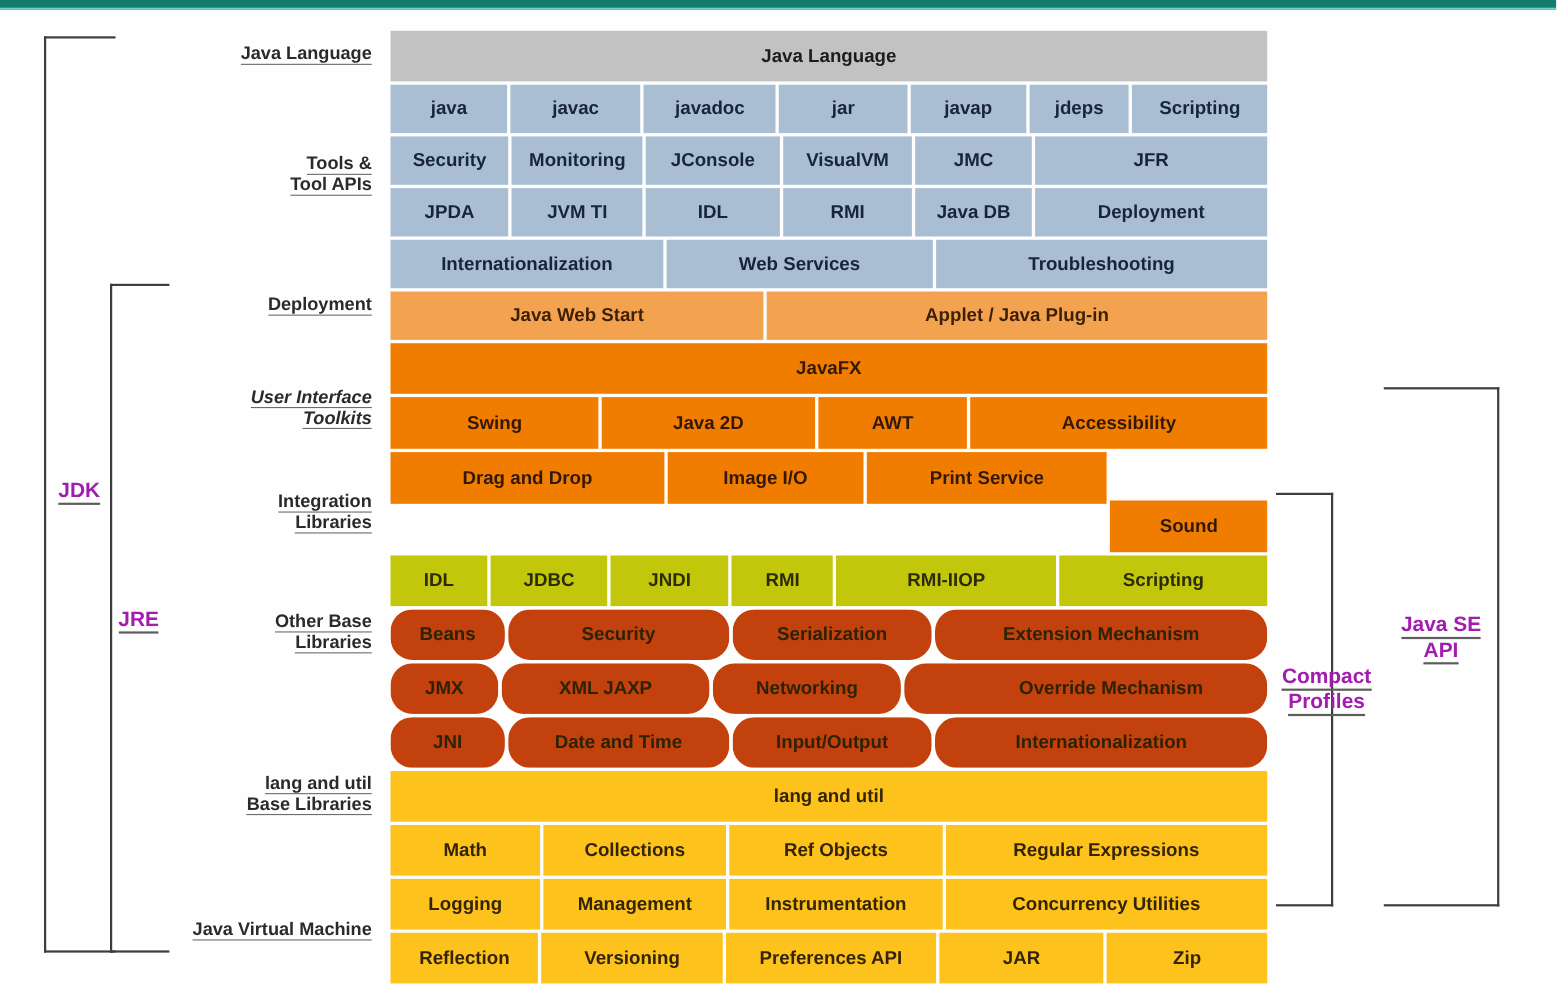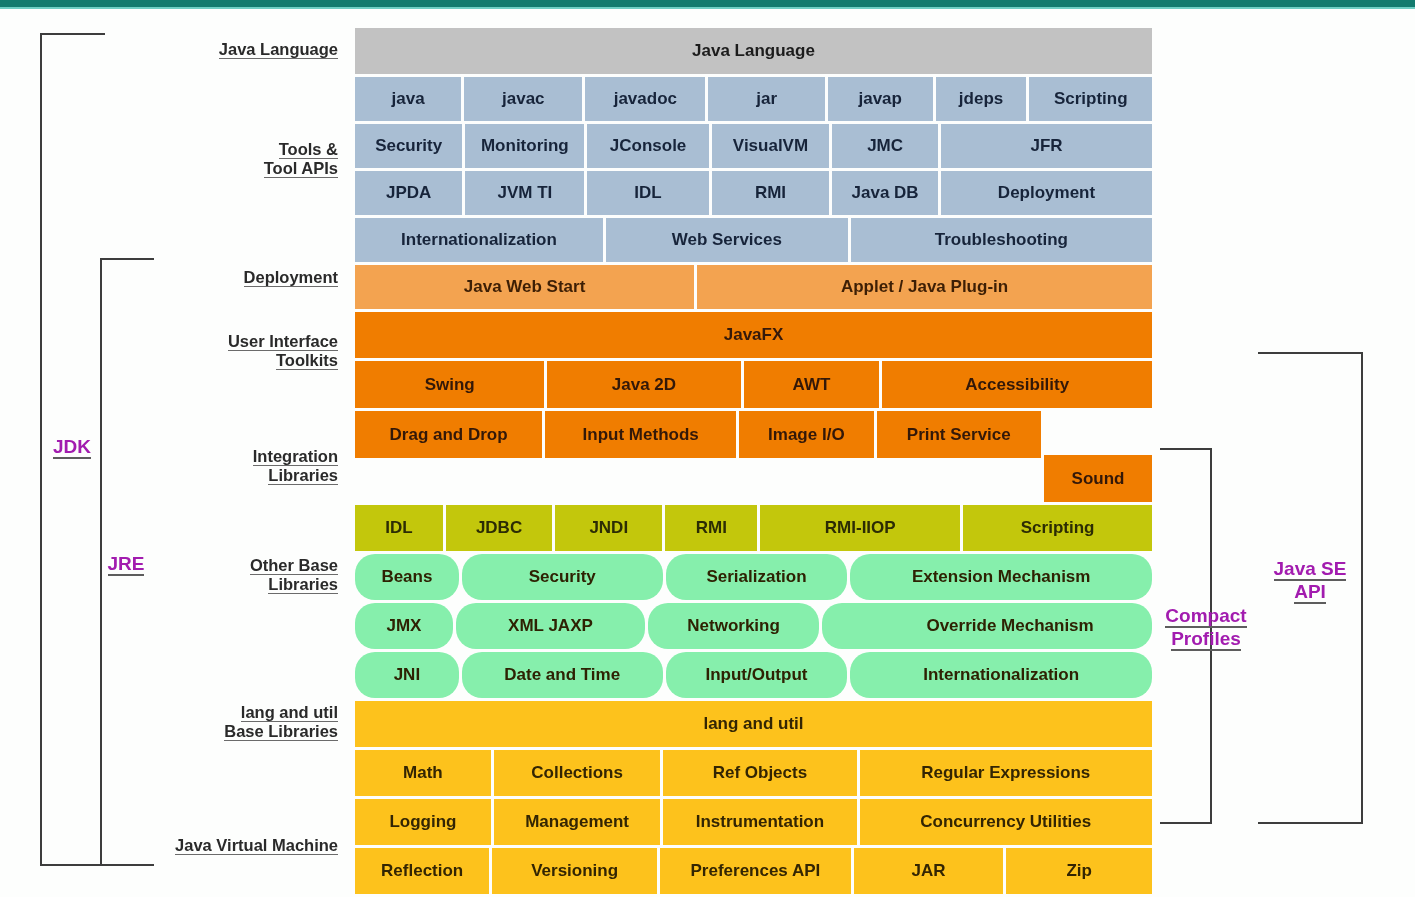--- a/index.html
+++ b/index.html
@@ -45,21 +45,21 @@
   }
   .cell + .cell { margin-left: 3px; }
 
   
   .c-lang  { background: #c2c2c2; color: #1c1c1c; }
   .c-tool  { background: #a9bed3; color: #17243a; }
   .c-depl  { background: #f3a350; color: #3d1f05; }
   .c-fx    { background: #f07d00; color: #35190a; }
   .c-ui    { background: #f07d00; color: #331808; }
   .c-integ { background: #c3c70c; color: #2c2c04; }
-  .c-other { background: #86efac; color: #2e2203; border-radius: 20px; }
+  .c-other { background: #c2410c; color: #2e2203; border-radius: 20px; }
   .c-langutil { background: #fdc21c; color: #332503; }
   .c-jvm   { background: #c6d1a7; color: #20280f; }
   .h44 { height: 44px; }
   .h46 { height: 46px; }
   .h47 { height: 47px; }
 
   
   .rowlabel {
     position: absolute;
     text-align: right;
@@ -131,21 +131,21 @@
 
   <div class="rowlabel" style="top:140px;">
     <span>Tools &amp;</span><br>
     <span>Tool APIs</span>
   </div>
 
   <div class="rowlabel" style="top:268px;">
     <span>Deployment</span>
   </div>
 
-  <div class="rowlabel" style="top:332px;">
+  <div class="rowlabel" style="top:352px;font-style:italic;">
     <span>User Interface</span><br>
     <span>Toolkits</span>
   </div>
 
   <div class="rowlabel" style="top:447px;">
     <span>Integration</span><br>
     <span>Libraries</span>
   </div>
 
   <div class="rowlabel" style="top:556px;">
@@ -204,21 +204,20 @@
         <div class="cell c-fx h46" style="flex: 100 0 0px;">JavaFX</div>
       </div>
       <div class="row">
         <div class="cell c-ui h47" style="flex: 24 0 0px;">Swing</div>
         <div class="cell c-ui h47" style="flex: 24.5 0 0px;">Java 2D</div>
         <div class="cell c-ui h47" style="flex: 17 0 0px;">AWT</div>
         <div class="cell c-ui h47" style="flex: 34.5 0 0px;">Accessibility</div>
       </div>
       <div class="row">
         <div class="cell c-ui h47" style="flex: 24 0 0px;">Drag and Drop</div>
-        <div class="cell c-ui h47" style="flex: 24.5 0 0px;">Input Methods</div>
         <div class="cell c-ui h47" style="flex: 17 0 0px;">Image I/O</div>
         <div class="cell c-ui h47" style="flex: 21 0 0px;">Print Service</div>
         <div class="cell c-ui h47" style="flex: 13.5 0 0px; margin-top: 44px;">Sound</div>
       </div>
       <div class="row">
         <div class="cell c-integ h46" style="flex: 11 0 0px;">IDL</div>
         <div class="cell c-integ h46" style="flex: 13.4 0 0px;">JDBC</div>
         <div class="cell c-integ h46" style="flex: 13.6 0 0px;">JNDI</div>
         <div class="cell c-integ h46" style="flex: 11.5 0 0px;">RMI</div>
         <div class="cell c-integ h46" style="flex: 26 0 0px;">RMI-IIOP</div>

